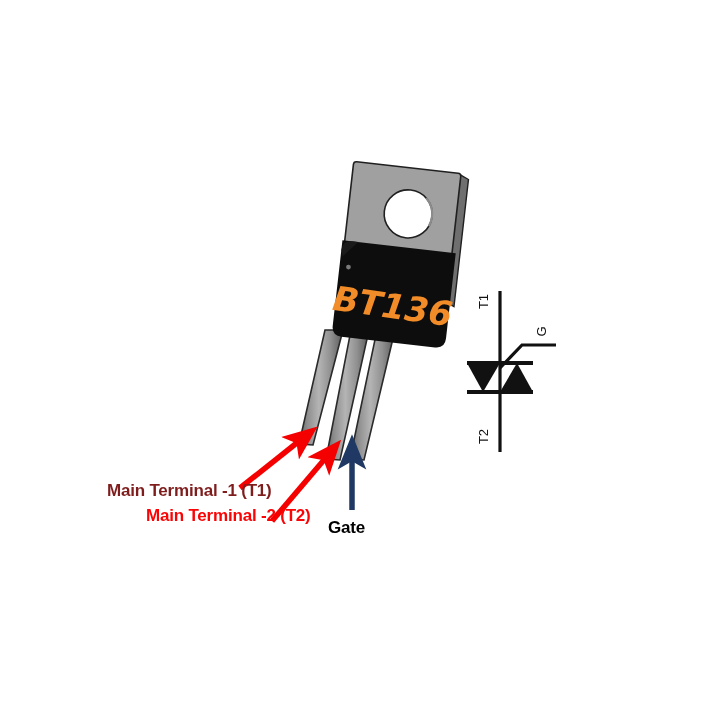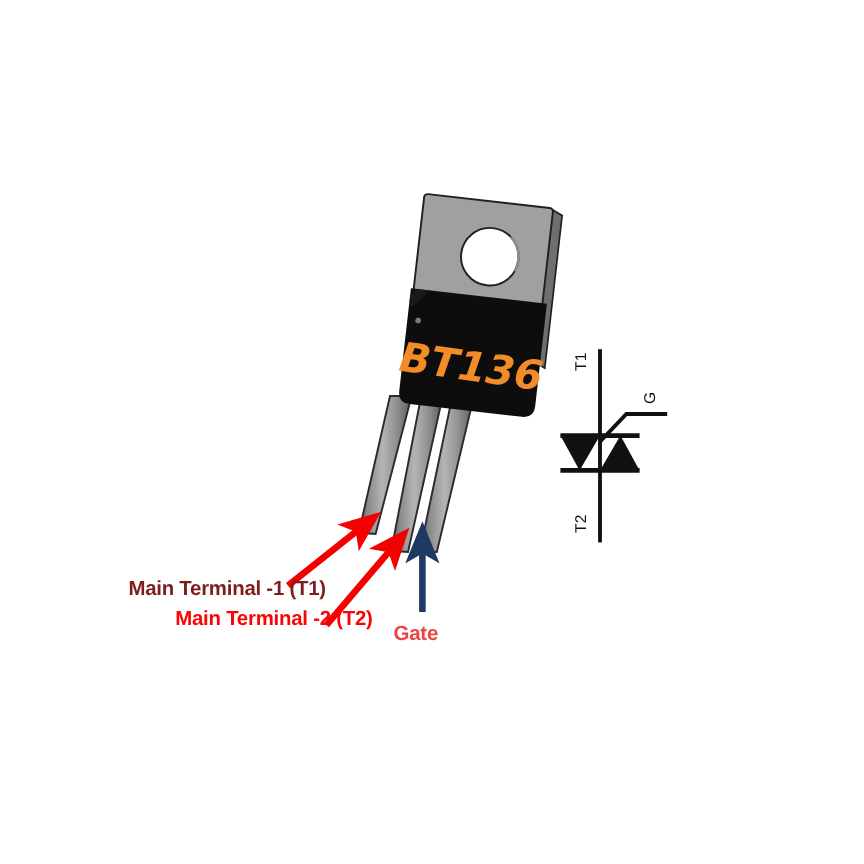--- a/index.html
+++ b/index.html
@@ -42,21 +42,21 @@
   #label-t2 {
     left: 146px;
     top: 506px;
     font-size: 17px;
     color: #fb0406;
   }
   #label-gate {
     left: 328px;
     top: 518px;
     font-size: 17px;
-    color: #ef4444;
+    color: #000000;
   }
   .sym-label {
     position: absolute;
     font-family: "Liberation Sans", sans-serif;
     font-size: 13px;
     font-weight: normal;
     color: #111111;
     transform-origin: 50% 50%;
     white-space: nowrap;
   }

